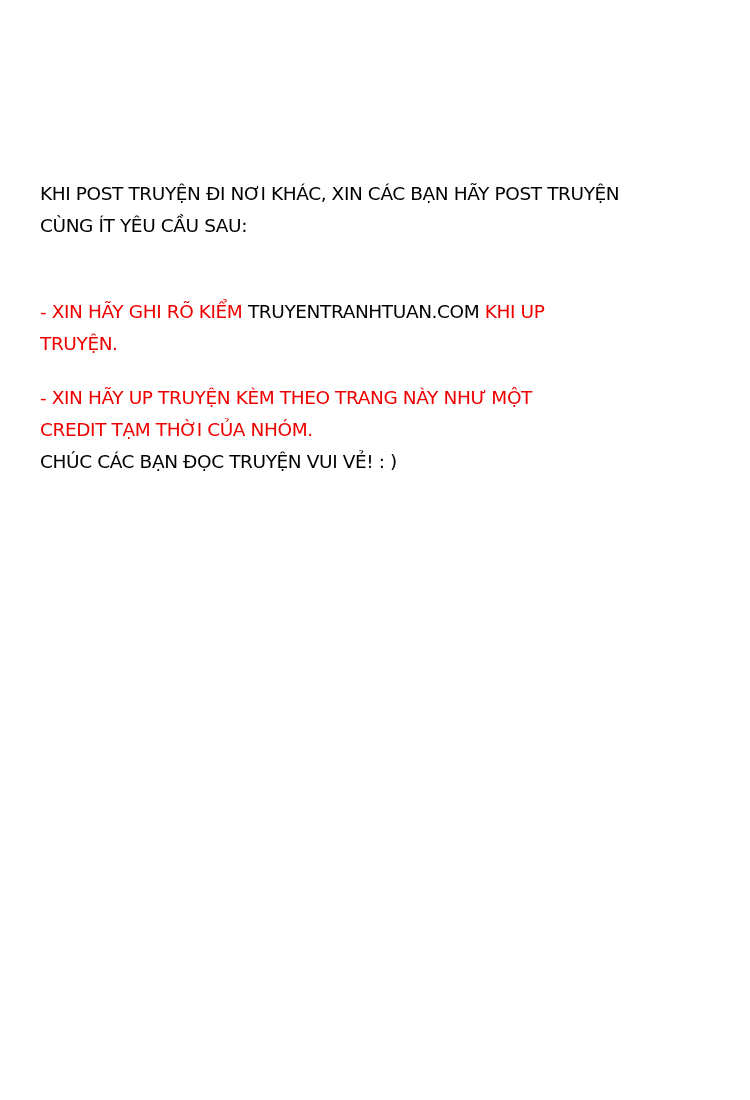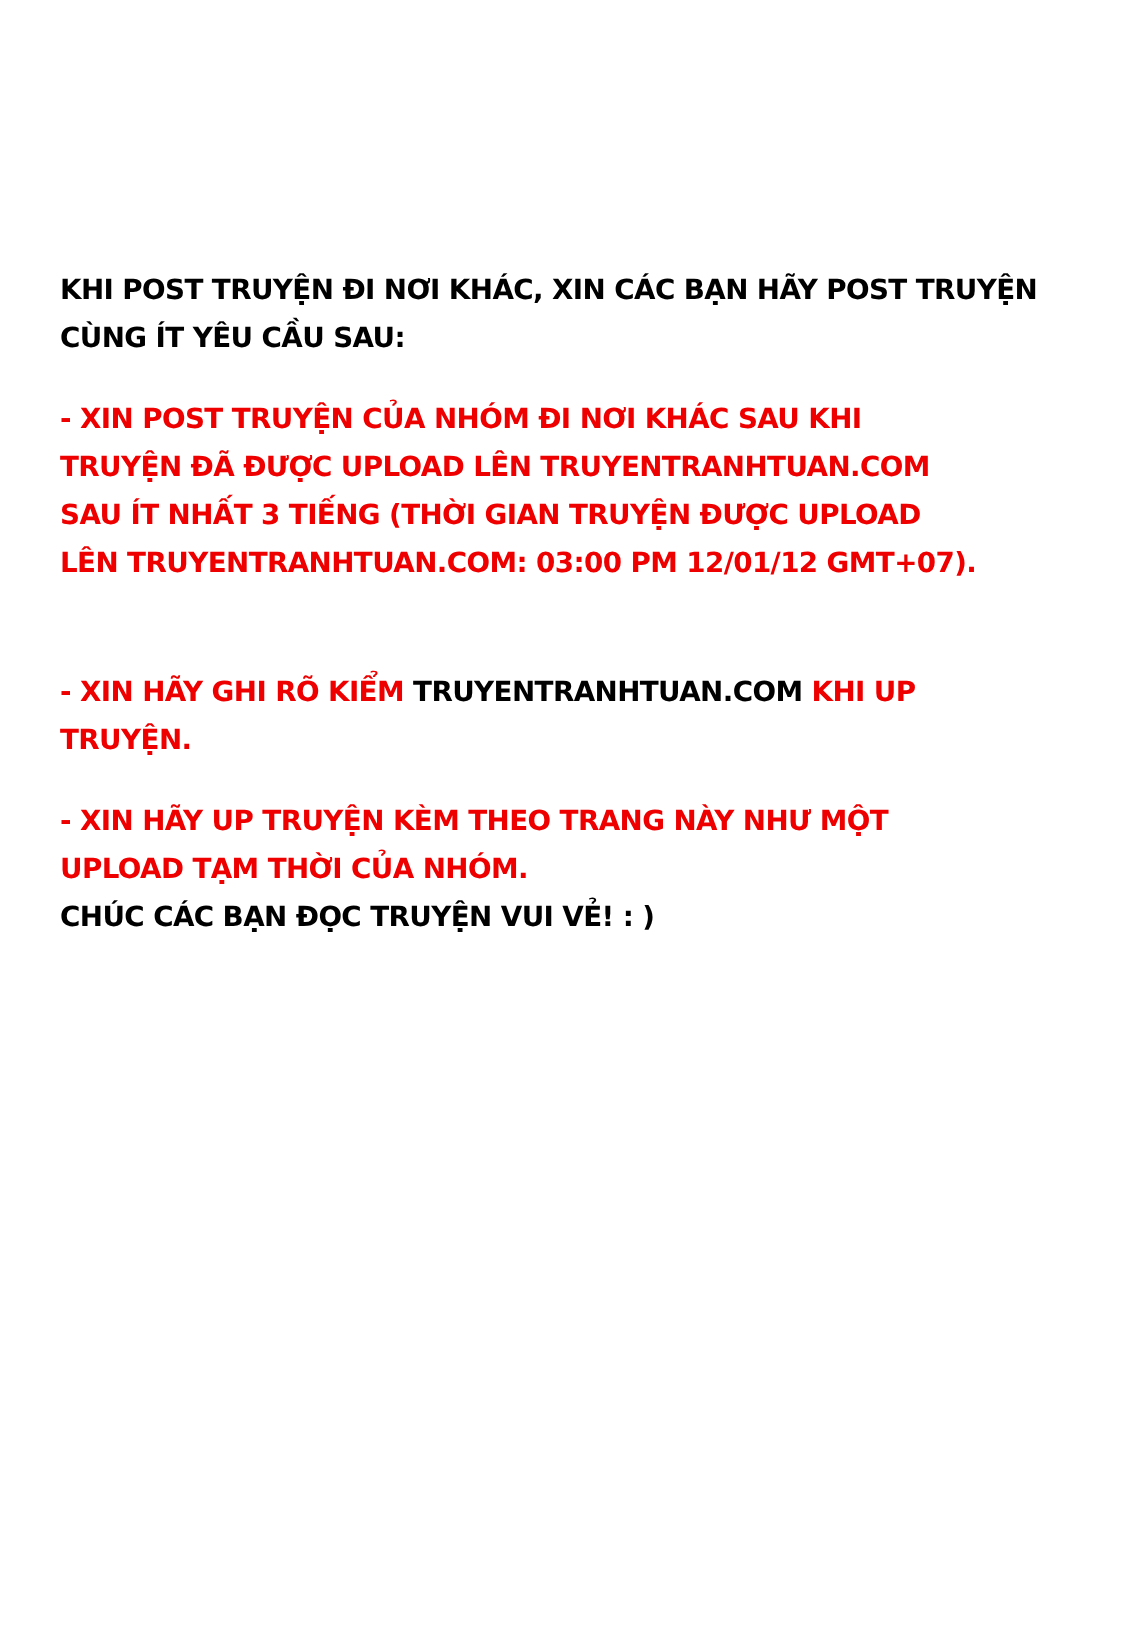--- a/index.html
+++ b/index.html
@@ -11,21 +11,21 @@
     overflow: hidden;
     font-family: "DejaVu Sans", sans-serif;
   }
   .page {
     position: absolute;
     inset: 0;
     background: #ffffff;
     padding: 178px 36px 0 40px;
   }
   .t {
-    font-weight: 700;
+    font-weight: 400;
     color: #000000;
     white-space: pre-line;
     letter-spacing: -0.4px;
   }
   .main {
     font-size: 18.5px;
     line-height: 32px;
   }
   .note {
     font-size: 17px;
@@ -38,29 +38,25 @@
 </style>
 </head>
 <body>
 
 <div class="page">
 
   <div class="t main black">KHI POST TRUYỆN ĐI NƠI KHÁC, XIN CÁC BẠN HÃY POST TRUYỆN
 CÙNG ÍT YÊU CẦU SAU:</div>
 
   <div class="block-gap">
-    <div class="t main red">- XIN POST TRUYỆN CỦA NHÓM ĐI NƠI KHÁC SAU KHI
-TRUYỆN ĐÃ ĐƯỢC UPLOAD LÊN TRUYENTRANHTUAN.COM
-SAU ÍT NHẤT 3 TIẾNG (THỜI GIAN TRUYỆN ĐƯỢC UPLOAD
-LÊN TRUYENTRANHTUAN.COM: 03:00 PM 12/01/12 GMT+07).</div>
   </div>
 
   <div class="t main block-gap">
     <span class="red">- XIN HÃY GHI RÕ KIỂM </span><span class="black">TRUYENTRANHTUAN.COM</span><span class="red"> KHI UP
 TRUYỆN.</span>
   </div>
 
   <div class="t main red block-gap">- XIN HÃY UP TRUYỆN KÈM THEO TRANG NÀY NHƯ MỘT
-UPLOAD TẠM THỜI CỦA NHÓM.</div>
+CREDIT TẠM THỜI CỦA NHÓM.</div>
 
   <div class="t main black big-gap">CHÚC CÁC BẠN ĐỌC TRUYỆN VUI VẺ! : )</div>
 
 </div>
 
 </body></html>

